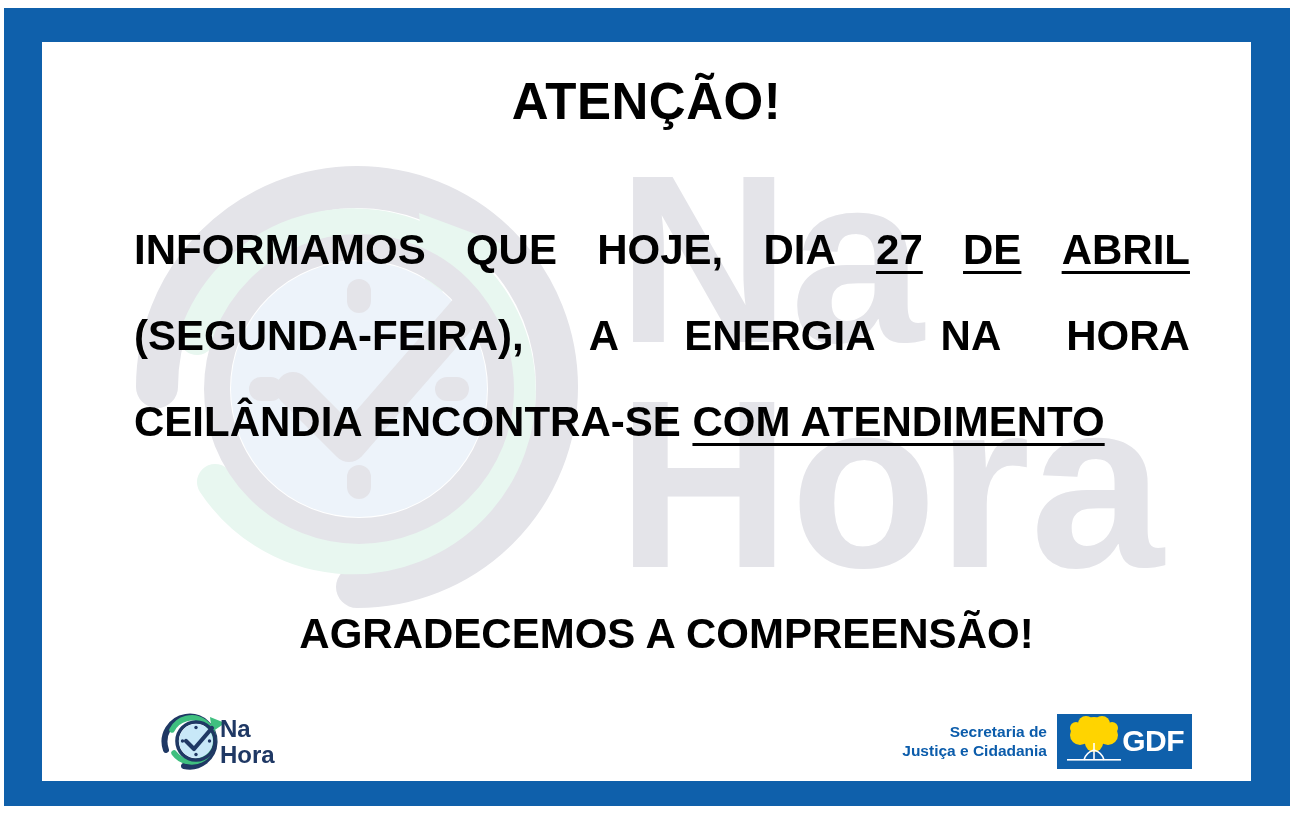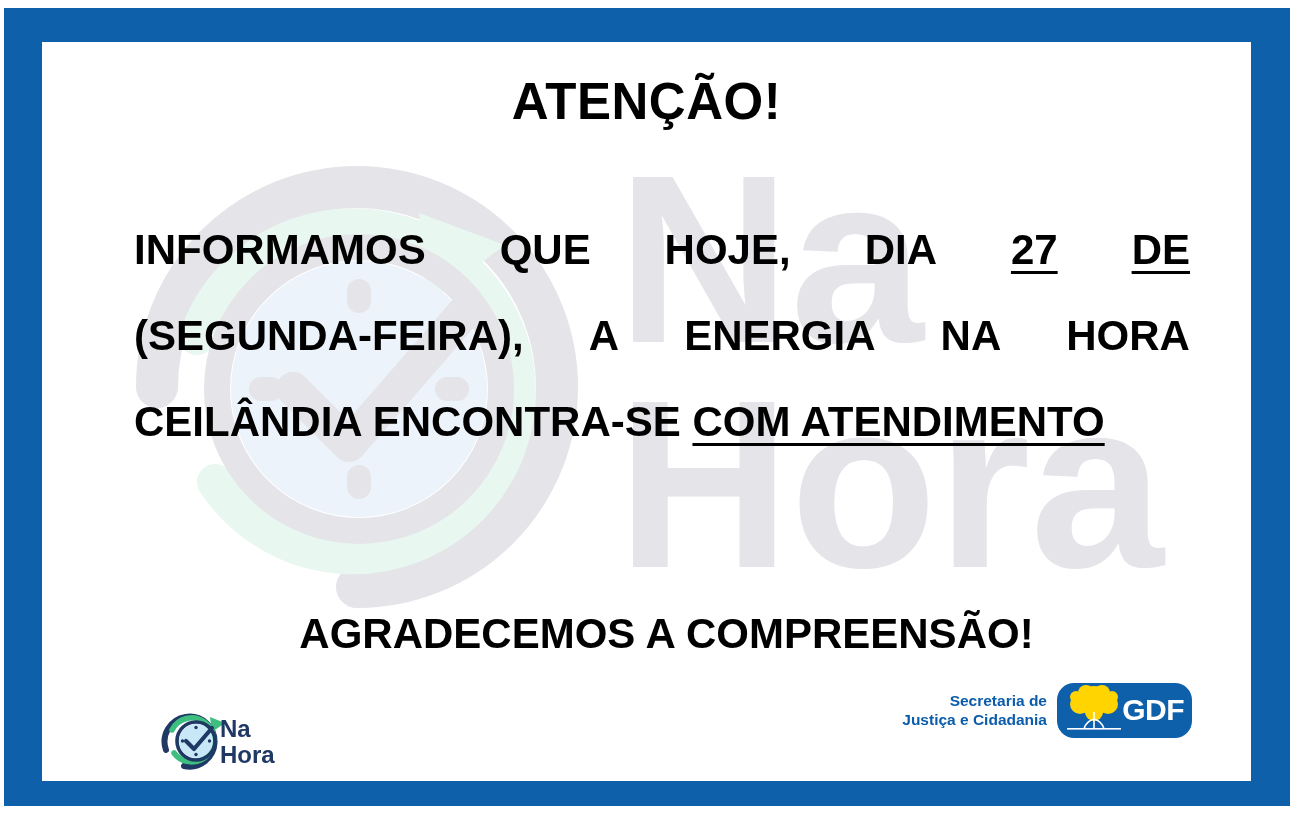--- a/index.html
+++ b/index.html
@@ -101,21 +101,21 @@
   #nahora-logo {
     position: absolute;
     left: 112px;
     top: 668px;
     width: 200px;
     height: 62px;
   }
   #gdf-block {
     position: absolute;
     left: 820px;
-    top: 637px;
+    top: 668px;
     width: 330px;
     height: 62px;
     display: flex;
     align-items: center;
     justify-content: flex-end;
   }
   #sec-text {
     text-align: right;
     color: #0b5cab;
     font-size: 15.5px;
@@ -124,21 +124,20 @@
     margin-right: 10px;
     white-space: nowrap;
   }
   #gdf-box {
     width: 135px;
     height: 55px;
     background: #0f60ab;
     display: flex;
     align-items: center;
     position: relative;
-    border-radius: 17px;
   }
   #gdf-word {
     color: #ffffff;
     font-size: 30px;
     font-weight: bold;
     letter-spacing: -0.5px;
     position: absolute;
     right: 8px;
     top: 50%;
     transform: translateY(-50%);
@@ -182,20 +181,21 @@
 
     <div id="body-text">
 
       <div class="just-line">
         <span>INFORMAMOS</span>
         <span>QUE</span>
         <span>HOJE,</span>
         <span>DIA</span>
         <span class="u">27</span>
         <span class="u">DE</span>
+        <span class="u">ABRIL</span>
       </div>
 
       <div class="just-line">
         <span>(SEGUNDA-FEIRA),</span>
         <span>A</span>
         <span>ENERGIA</span>
         <span>NA</span>
         <span>HORA</span>
       </div>
 

